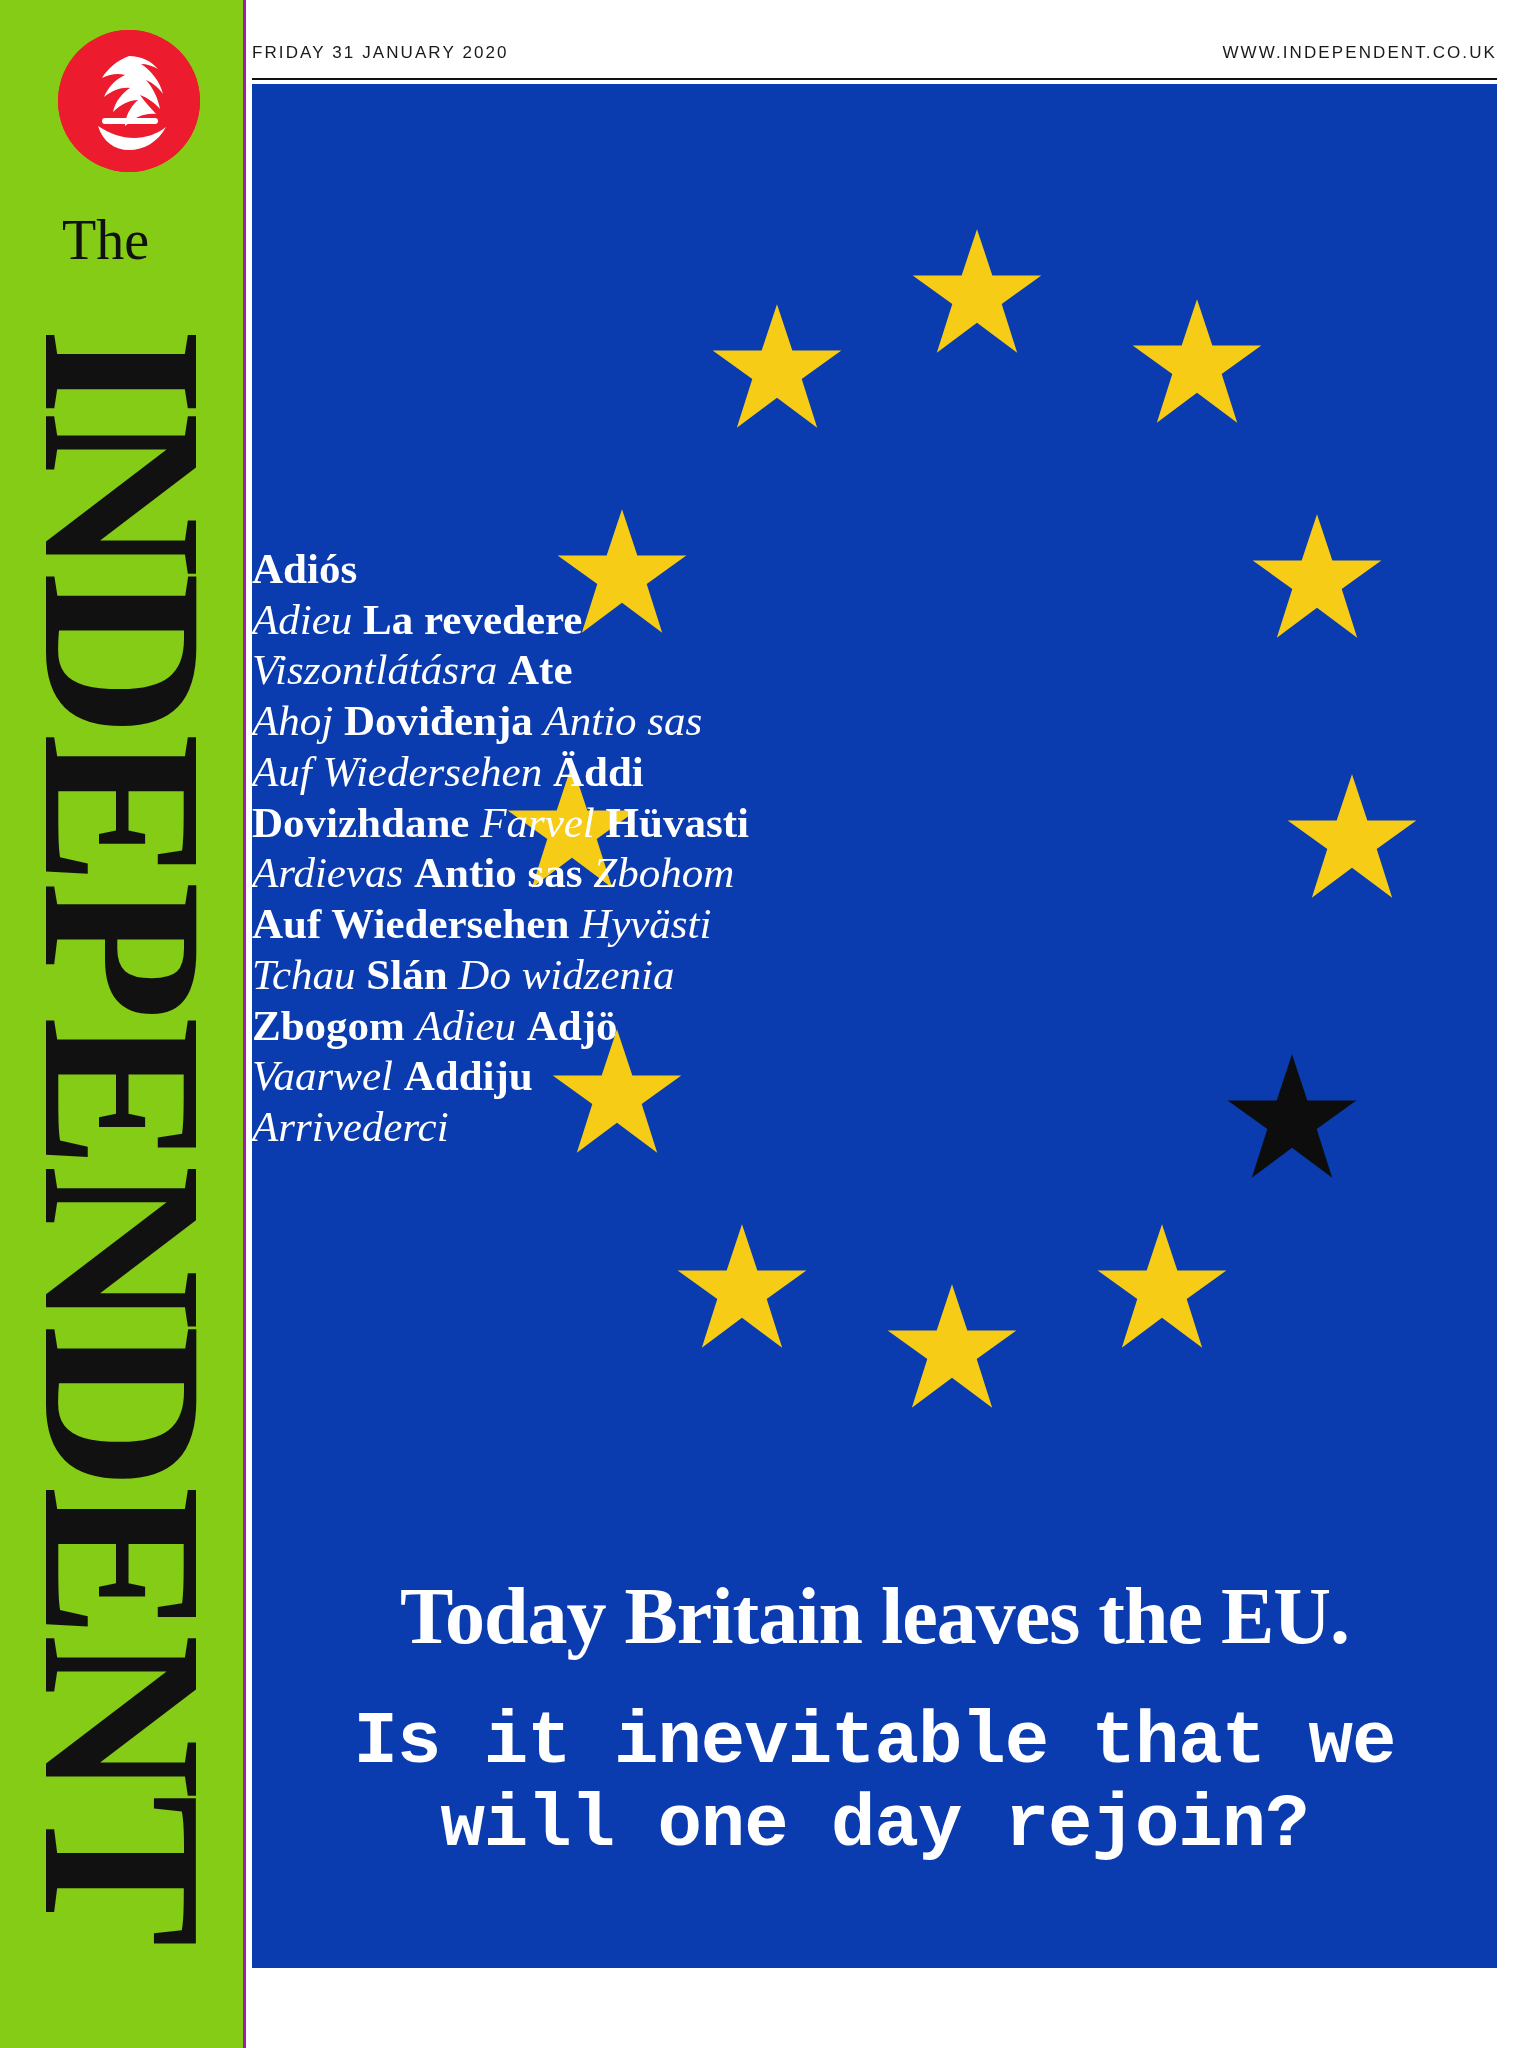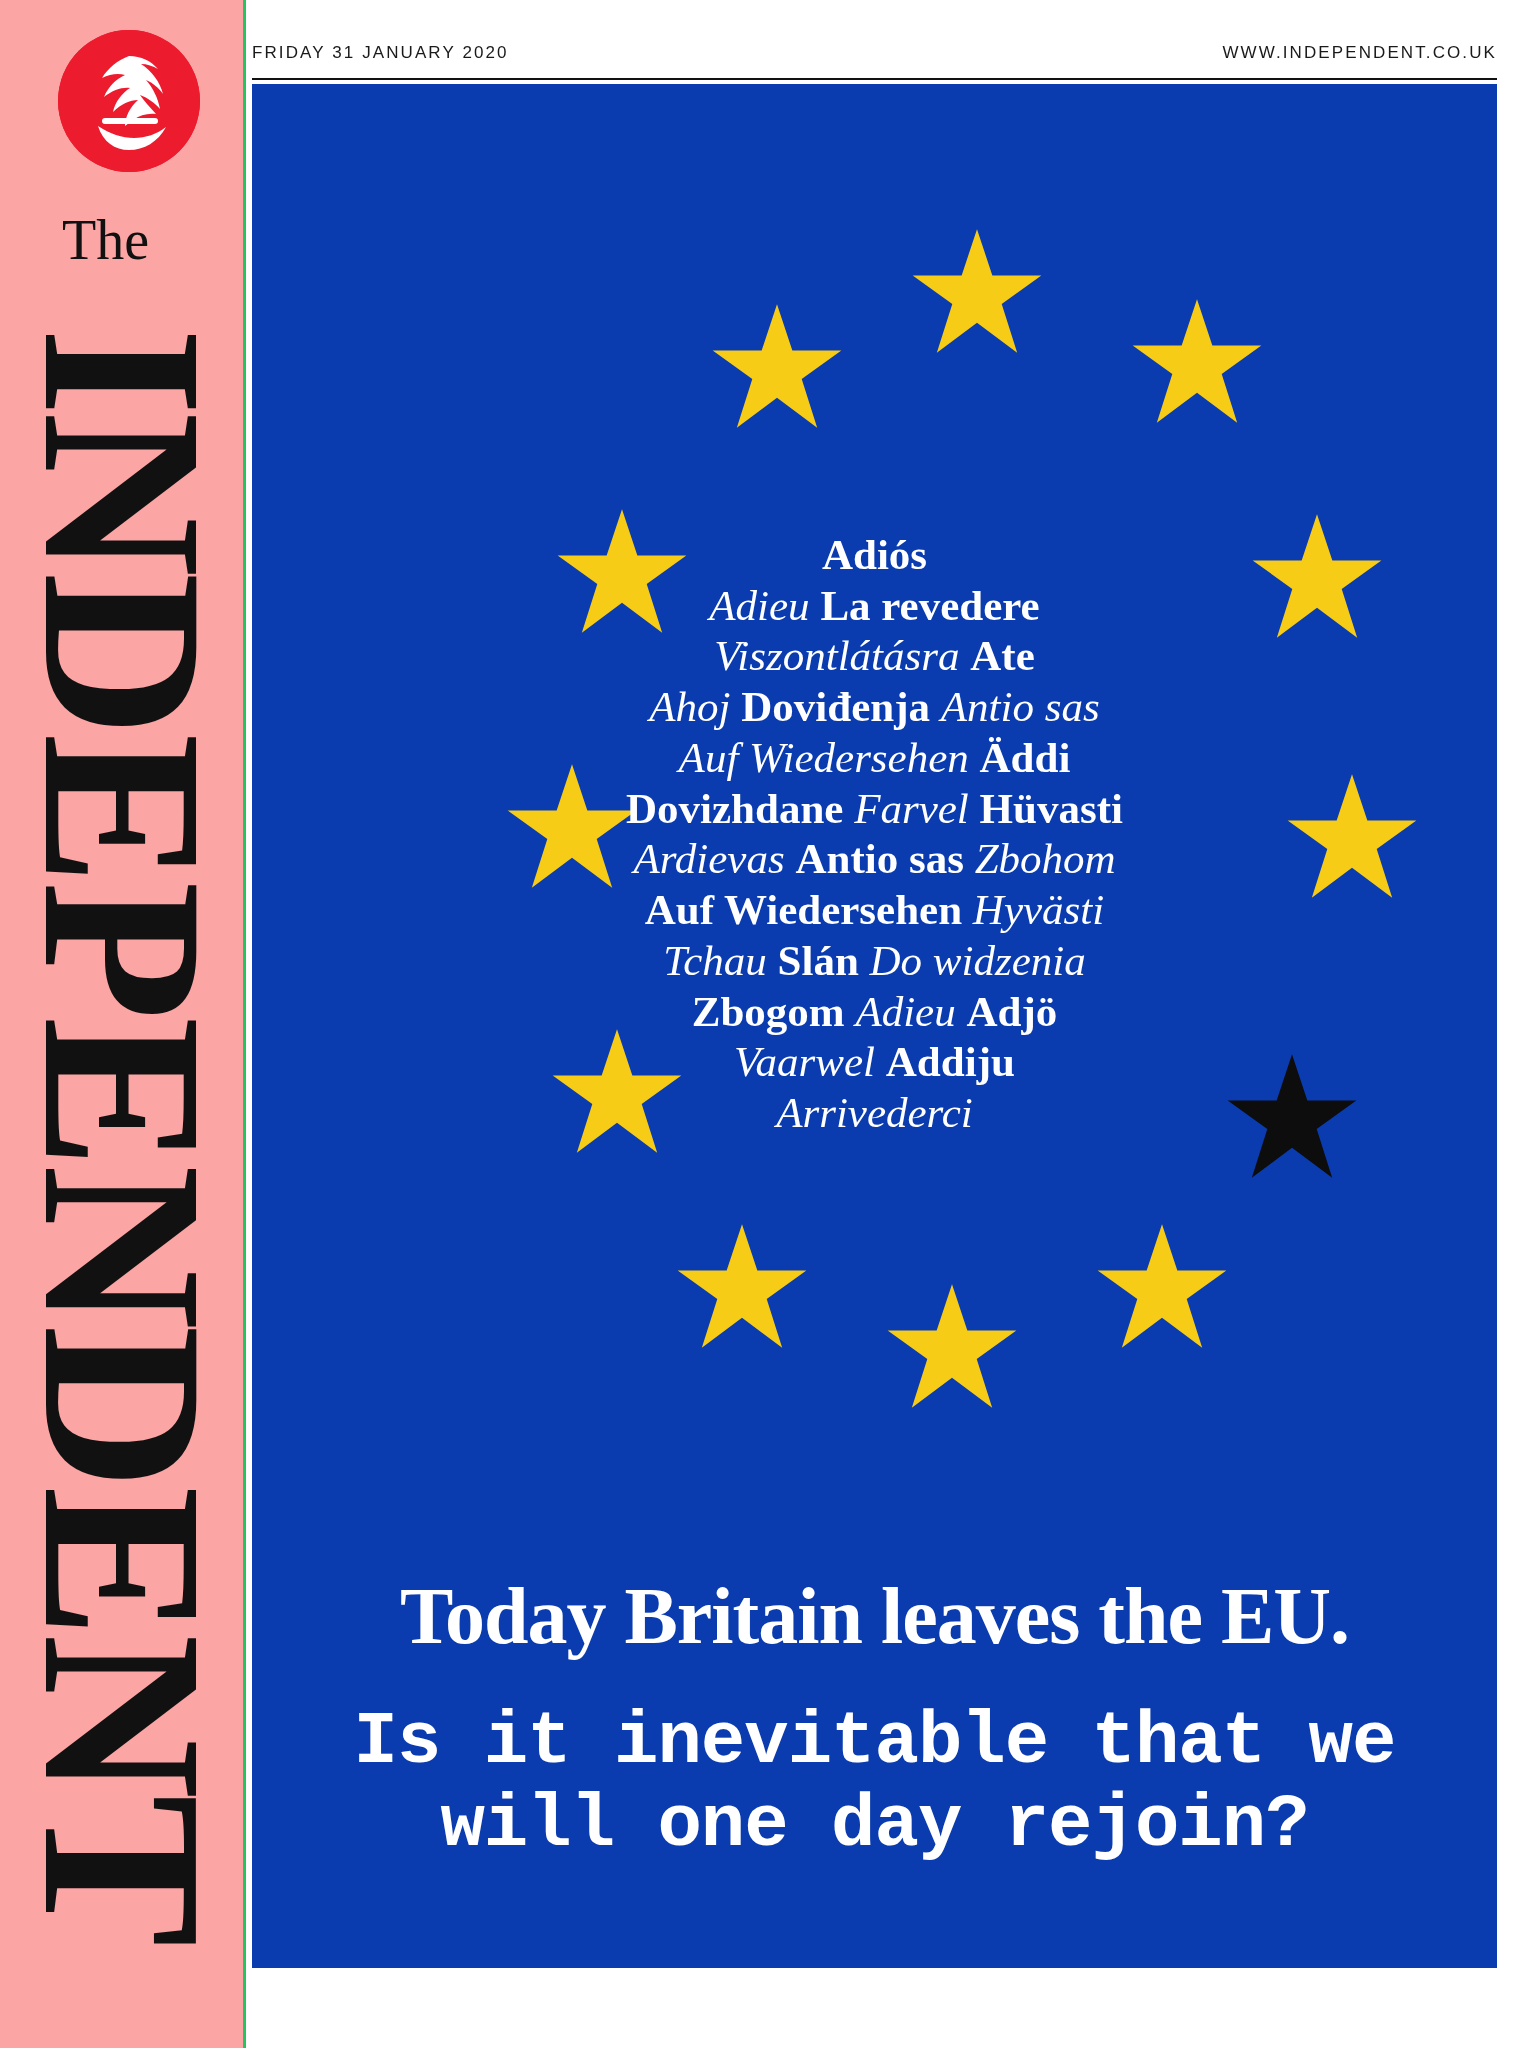--- a/index.html
+++ b/index.html
@@ -21,22 +21,22 @@
     background: #ffffff;
   }
 
   
   .masthead {
     position: absolute;
     left: 0;
     top: 0;
     width: 246px;
     height: 2048px;
-    background: #fca5a5;
-    border-right: 3px solid #22c55e;
+    background: #84cc16;
+    border-right: 3px solid #a21caf;
     box-sizing: border-box;
   }
 
   .logo-mark {
     position: absolute;
     left: 58px;
     top: 30px;
     width: 142px;
     height: 142px;
     border-radius: 50%;
@@ -116,22 +116,22 @@
     width: 0;
     height: 0;
   }
   .star svg { display: block; }
 
   
   .farewells {
     position: absolute;
     left: 0;
     right: 0;
-    top: 446px;
-    text-align: center;
+    top: 460px;
+    text-align: left;
     color: #ffffff;
     font-family: "Liberation Serif", serif;
     font-weight: 700;
     font-size: 43px;
     line-height: 1.18;
     letter-spacing: 0px;
   }
   .farewells .line { white-space: nowrap; }
   .farewells i {
     font-style: italic;

